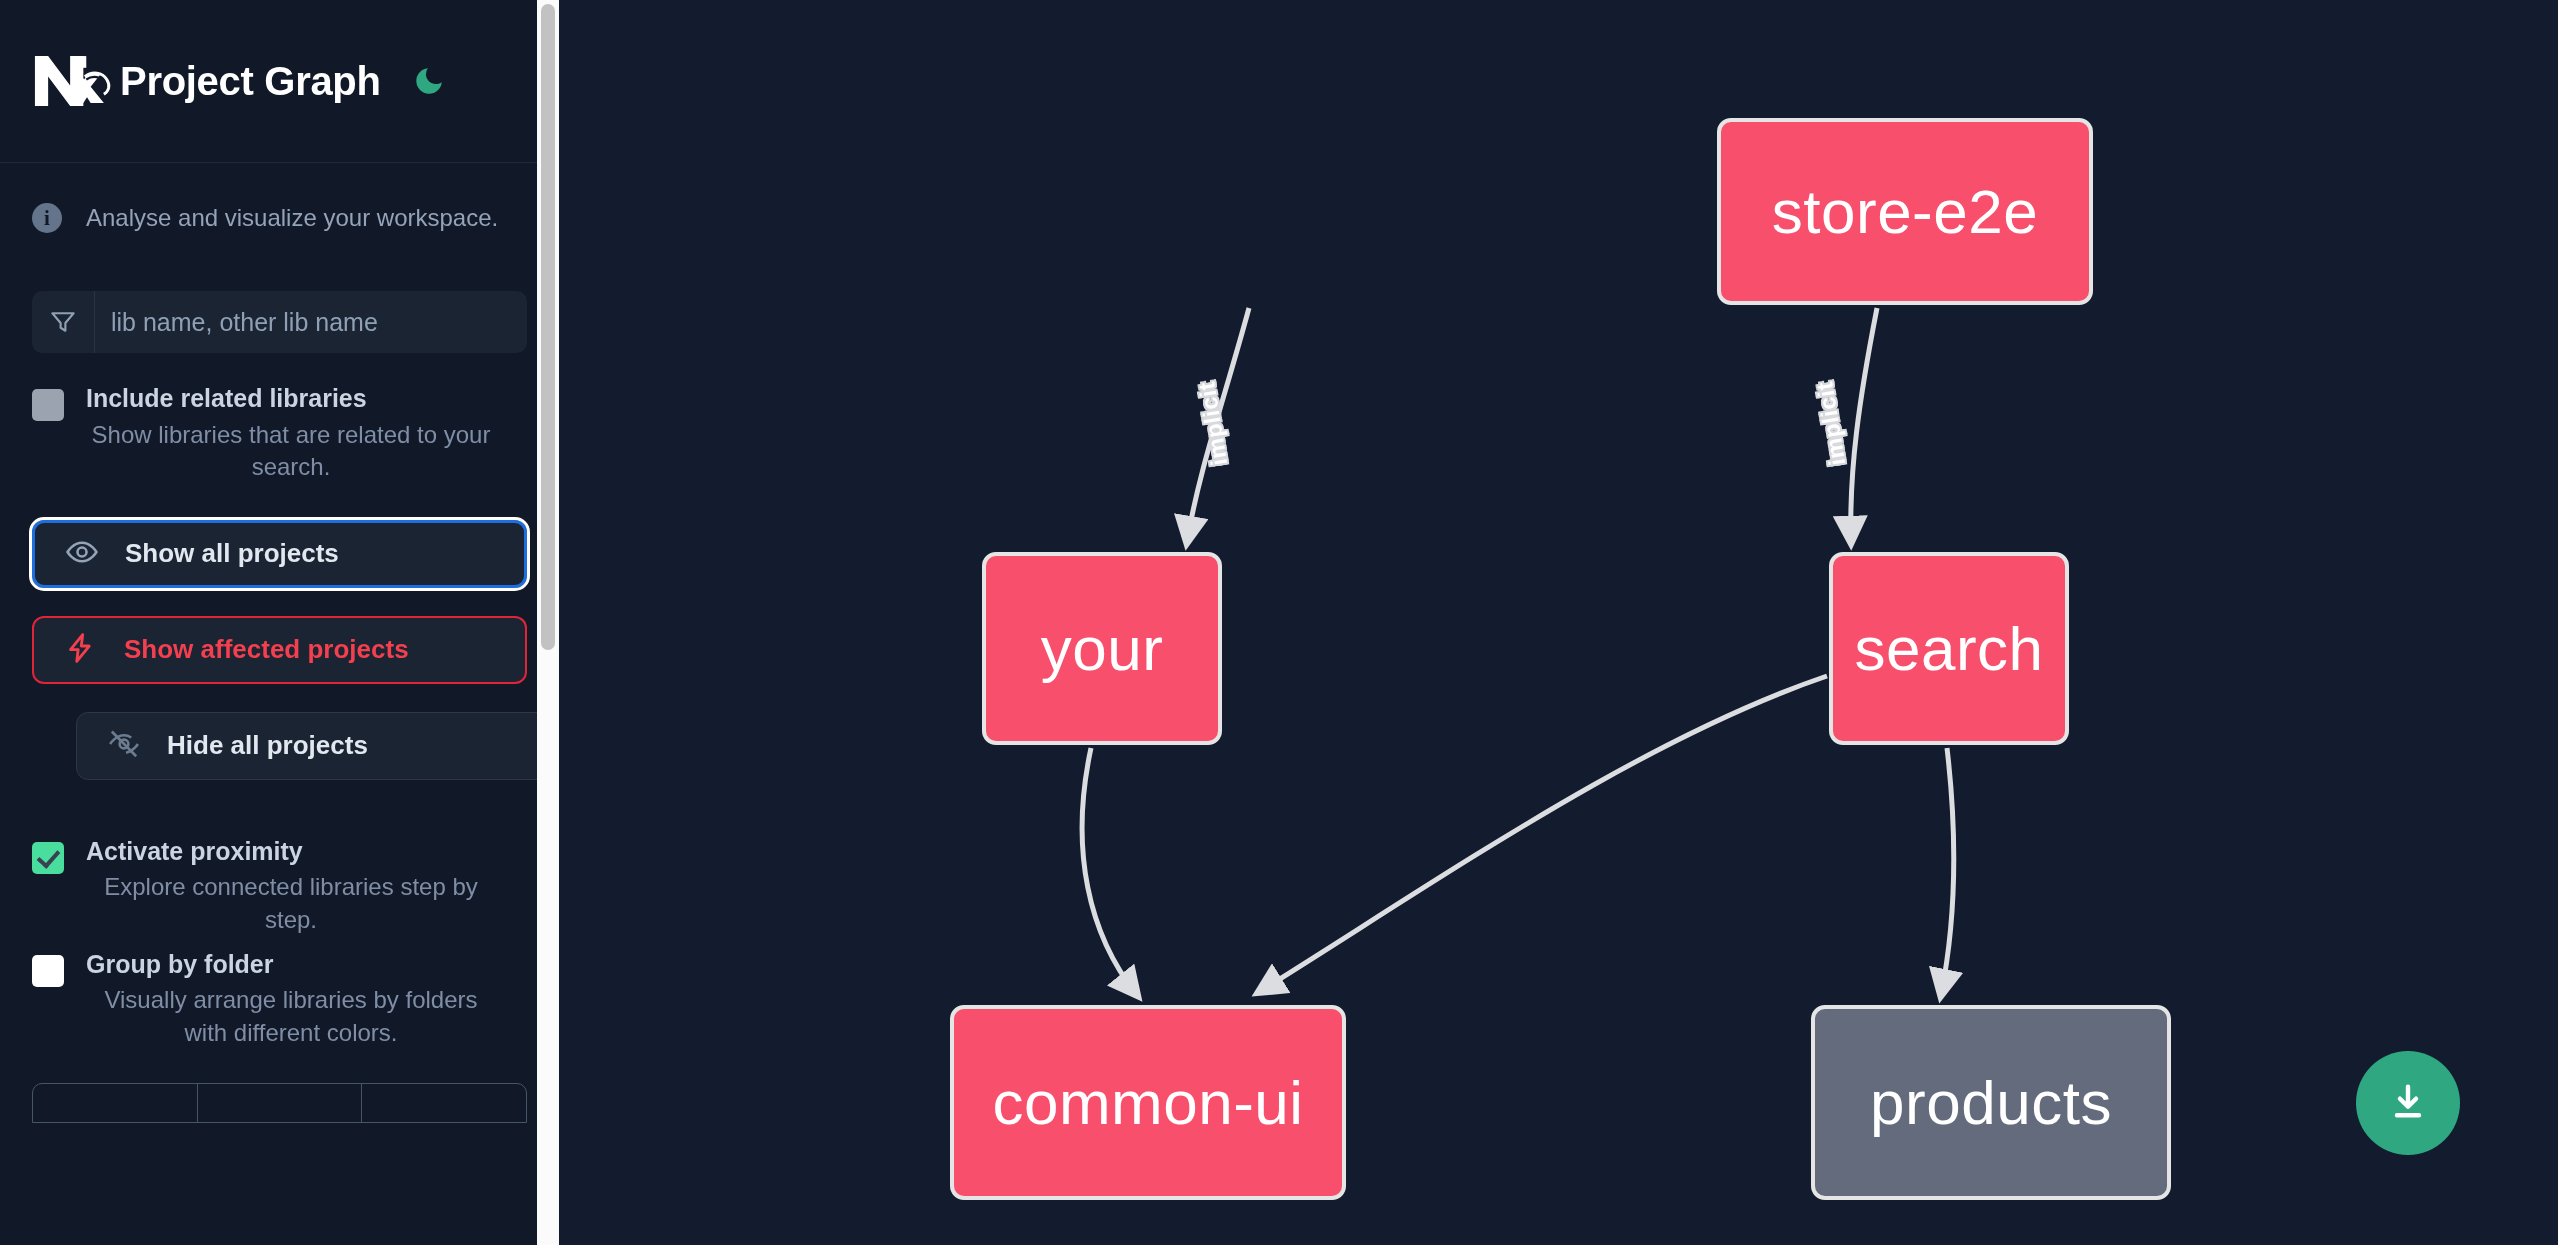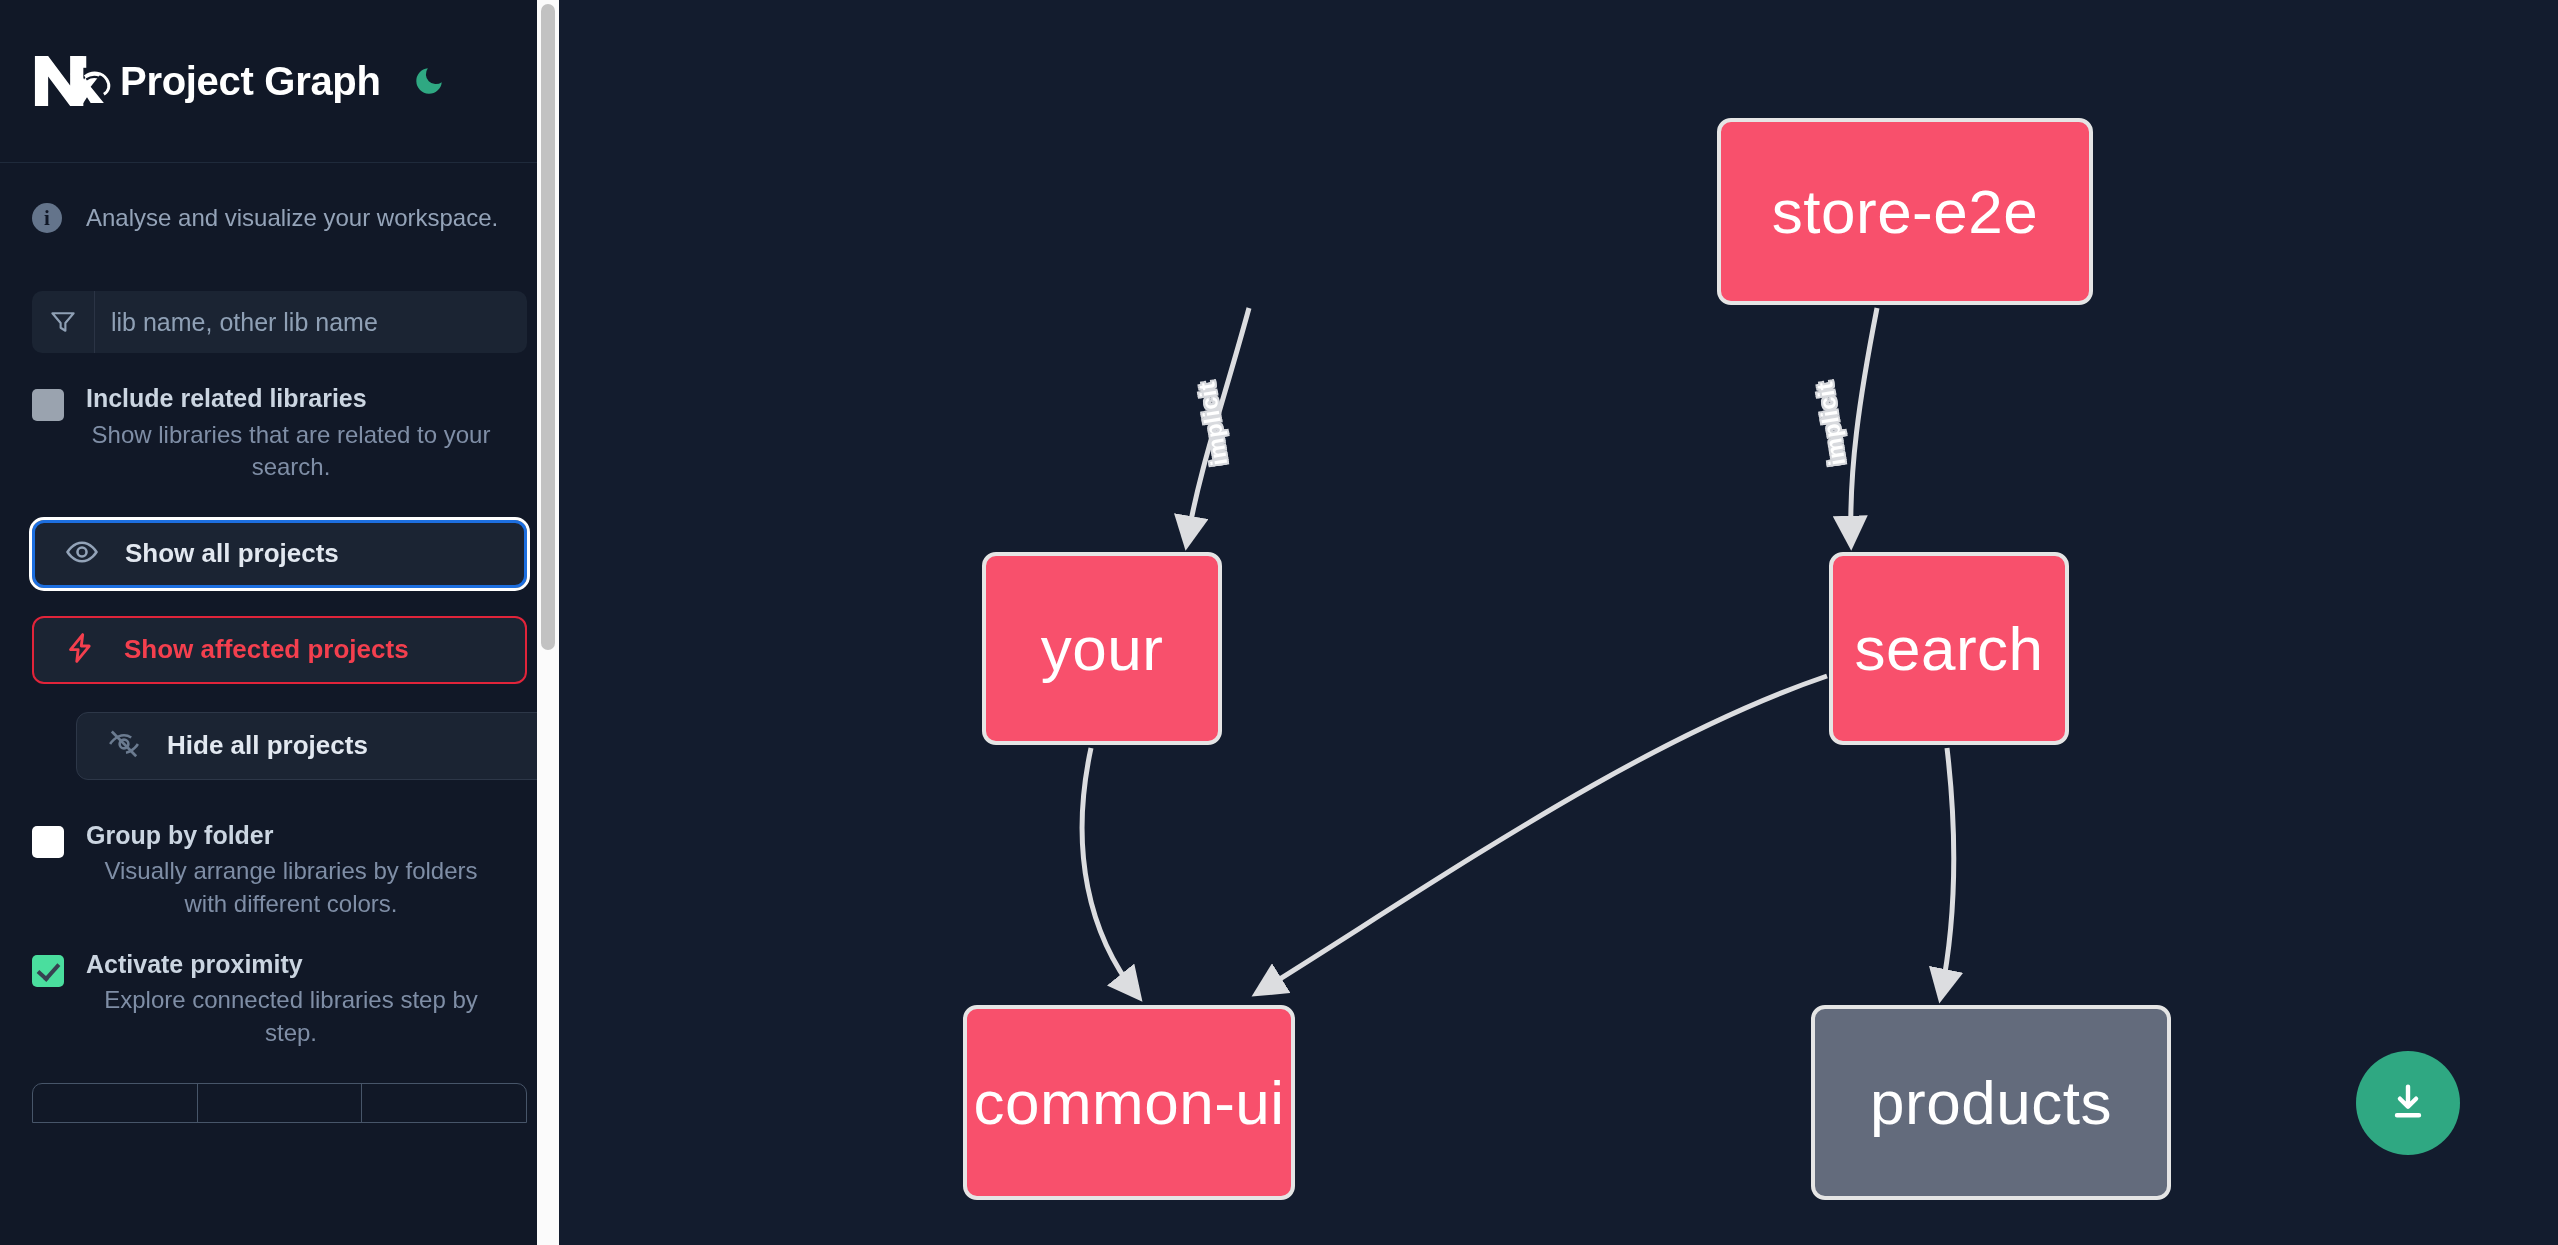--- a/index.html
+++ b/index.html
@@ -294,36 +294,36 @@
             <svg viewBox="0 0 24 24" width="34" height="34" aria-hidden="true">
               <path fill="none" stroke="#6b7b90" stroke-width="1.8" d="M2.2 12S6 5.8 12 5.8c2 0 3.7.7 5.1 1.6M21.8 12s-3.2 5.3-8.4 6.1"></path>
               <circle cx="12" cy="12" r="3.1" fill="none" stroke="#6b7b90" stroke-width="1.8"></circle>
               <line x1="3.4" y1="3.2" x2="20.6" y2="20.6" stroke="#6b7b90" stroke-width="1.9"></line>
             </svg>
           </span>
           <span class="lbl">Hide all projects</span>
         </button>
       </div>
 
+      <div class="opt-block" style="padding-top:30px">
+        <div class="opt-row">
+          <span class="cbx green"></span>
+          <span class="opt-text">
+            <span class="opt-label" style="display:block">Activate proximity</span>
+            <span class="opt-desc" style="display:block">Explore connected libraries step by step.</span>
+          </span>
+        </div>
+      </div>
+
       <div class="opt-block" style="padding-top:14px">
         <div class="opt-row">
           <span class="cbx white"></span>
           <span class="opt-text">
             <span class="opt-label" style="display:block">Group by folder</span>
             <span class="opt-desc" style="display:block">Visually arrange libraries by folders with different colors.</span>
-          </span>
-        </div>
-      </div>
-
-      <div class="opt-block" style="padding-top:30px">
-        <div class="opt-row">
-          <span class="cbx green"></span>
-          <span class="opt-text">
-            <span class="opt-label" style="display:block">Activate proximity</span>
-            <span class="opt-desc" style="display:block">Explore connected libraries step by step.</span>
           </span>
         </div>
       </div>
 
       <div class="segmented-peek">
         <span class="seg"></span>
         <span class="seg"></span>
         <span class="seg"></span>
       </div>
     </div>
@@ -352,21 +352,21 @@
 
     <div class="node red" style="left:1158px; top:118px;  width:376px; height:187px;">
         <span>store-e2e</span>
       </div>
     <div class="node red" style="left:423px;  top:552px;  width:240px; height:193px;">
         <span>your</span>
       </div>
     <div class="node red" style="left:1270px; top:552px;  width:240px; height:193px;">
         <span>search</span>
       </div>
-    <div class="node red" style="left:404px;  top:1005px; width:332px; height:195px;">
+    <div class="node red" style="left:391px;  top:1005px; width:396px; height:195px;">
         <span>common-ui</span>
       </div>
     <div class="node grey" style="left:1252px; top:1005px; width:360px; height:195px;">
         <span>products</span>
       </div>
 
     <div class="edge-label" style="left:612px;  top:410px; transform:rotate(-99deg);">implicit</div>
     <div class="edge-label" style="left:1230px; top:410px; transform:rotate(-99deg);">implicit</div>
 
     <button class="download-fab" style="right:98px; bottom:90px;">

